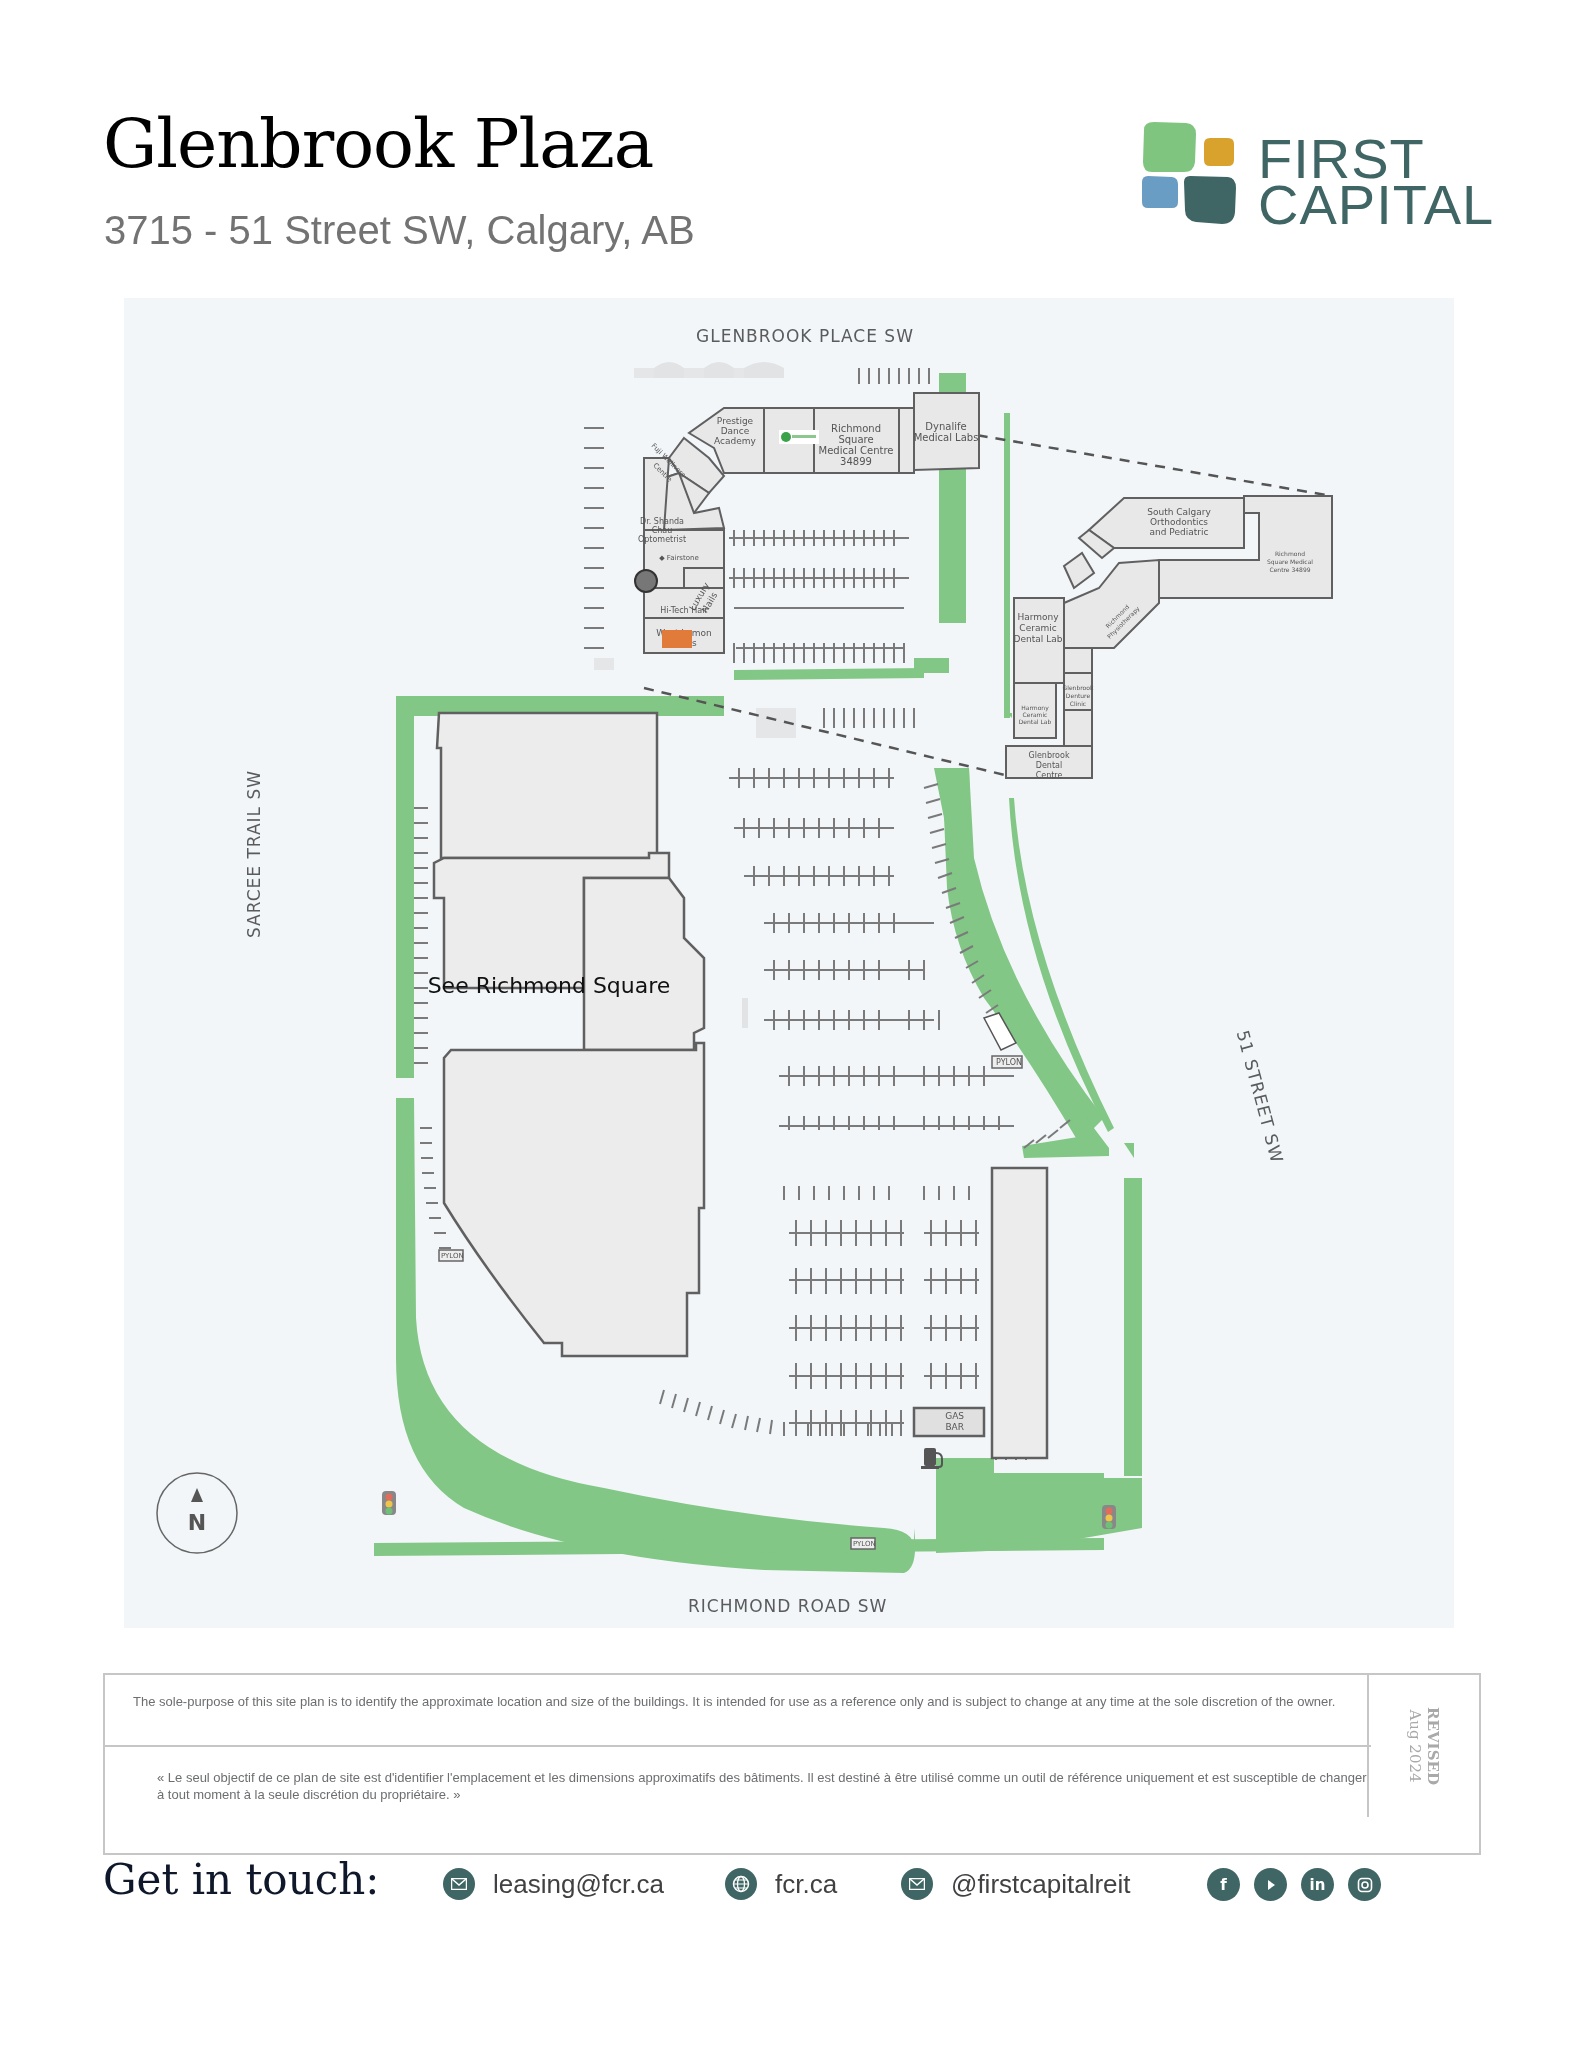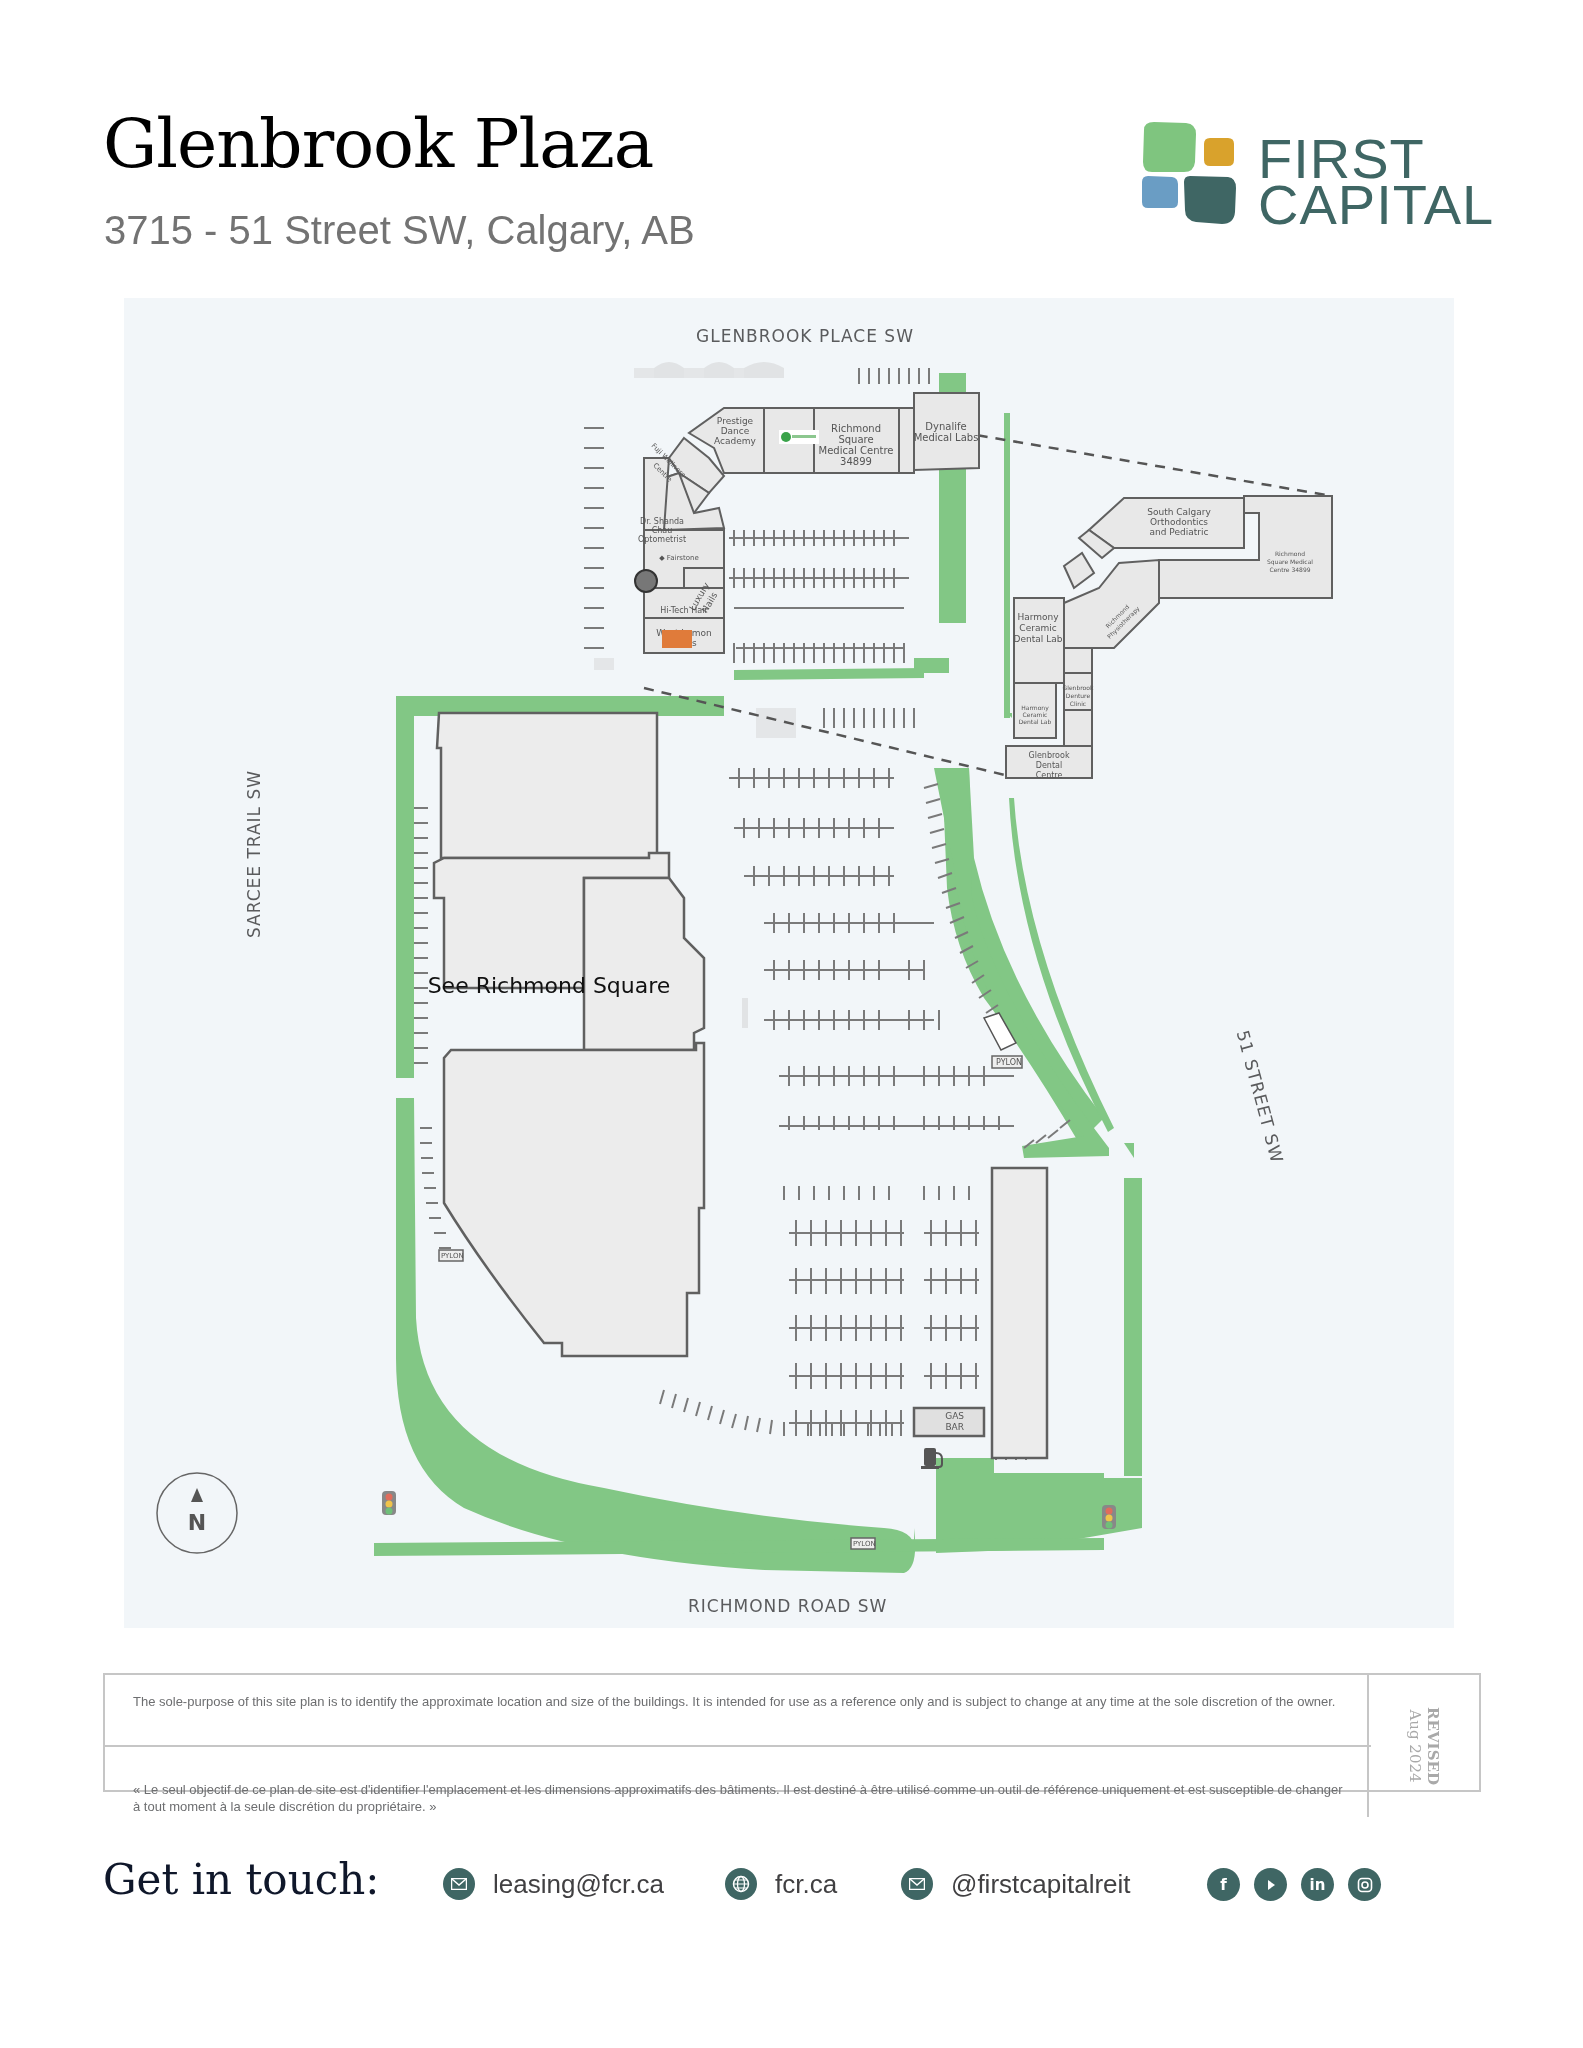--- a/index.html
+++ b/index.html
@@ -4,24 +4,24 @@
 <style>
   html, body { margin: 0; padding: 0; background: #ffffff; }
   body { width: 1583px; height: 2048px; position: relative; overflow: hidden; font-family: "Liberation Sans", sans-serif; }
   .title { position: absolute; left: 103px; top: 104px; font-family: "DejaVu Serif", serif; font-size: 68px; color: #000000; letter-spacing: -1px; margin: 0; font-weight: normal; }
   .subtitle { position: absolute; left: 104px; top: 208px; font-family: "Liberation Sans", sans-serif; font-size: 40px; color: #737373; font-weight: normal; }
   .logo { position: absolute; left: 1140px; top: 120px; width: 320px; height: 120px; }
   .logo-text { position: absolute; left: 118px; top: 16px; font-family: "Liberation Sans", sans-serif; font-size: 56px; line-height: 46px; color: #3f6664; letter-spacing: 1px; }
   .map { position: absolute; left: 124px; top: 298px; width: 1330px; height: 1330px; background: #f2f6f9; }
   .map svg { position: absolute; left: 0; top: 0; }
   .street { position: absolute; font-family: "DejaVu Sans", sans-serif; font-size: 17px; color: #5a5b5d; letter-spacing: 1px; white-space: nowrap; }
-  .disclaimer { position: absolute; left: 103px; top: 1673px; width: 1378px; height: 119px; border: 2px solid #c6c6c6; box-sizing: border-box; }
+  .disclaimer { position: absolute; left: 103px; top: 1673px; width: 1378px; height: 182px; border: 2px solid #c6c6c6; box-sizing: border-box; }
   .disc-row { position: absolute; left: 0; width: 1266px; box-sizing: border-box; padding: 0 28px; font-family: "Liberation Sans", sans-serif; font-size: 13px; color: #6d6e70; line-height: 17px; }
   .disc-row1 { top: 0; height: 72px; border-bottom: 2px solid #c6c6c6; padding-top: 18px; }
-  .disc-row2 { top: 72px; height: 70px; padding-top: 34px; }
+  .disc-row2 { top: 72px; height: 70px; padding-top: 22px; margin-left: 24px; }
   .revised { position: absolute; right: 0; top: 0; width: 110px; height: 142px; border-left: 2px solid #c6c6c6; }
   .revised-inner { position: absolute; left: 55px; top: 71px; transform: translate(-50%,-50%) rotate(90deg); text-align: center; font-family: "DejaVu Serif", serif; color: #a9a9a9; white-space: nowrap; line-height: 18px; }
   .revised-inner .r1 { font-weight: bold; font-size: 15px; display: block; }
   .revised-inner .r2 { font-size: 15px; display: block; }
   .git { position: absolute; left: 103px; top: 1855px; font-family: "DejaVu Serif", serif; font-size: 42px; color: #0f172a; }
   .contact { position: absolute; top: 1868px; display: flex; align-items: center; gap: 18px; font-family: "Liberation Sans", sans-serif; font-size: 26px; color: #414042; }
   .cicon { width: 32px; height: 32px; border-radius: 50%; background: #3f6664; display: flex; align-items: center; justify-content: center; }
   .social { position: absolute; top: 1868px; left: 1207px; display: flex; gap: 14px; }
   .sicon { width: 33px; height: 33px; border-radius: 50%; background: #3f6664; color: #fff; display: flex; align-items: center; justify-content: center; font-family: "DejaVu Sans", sans-serif; font-size: 15px; font-weight: bold; }
   .tiny { font-family: "DejaVu Sans", sans-serif; fill: #555; }

